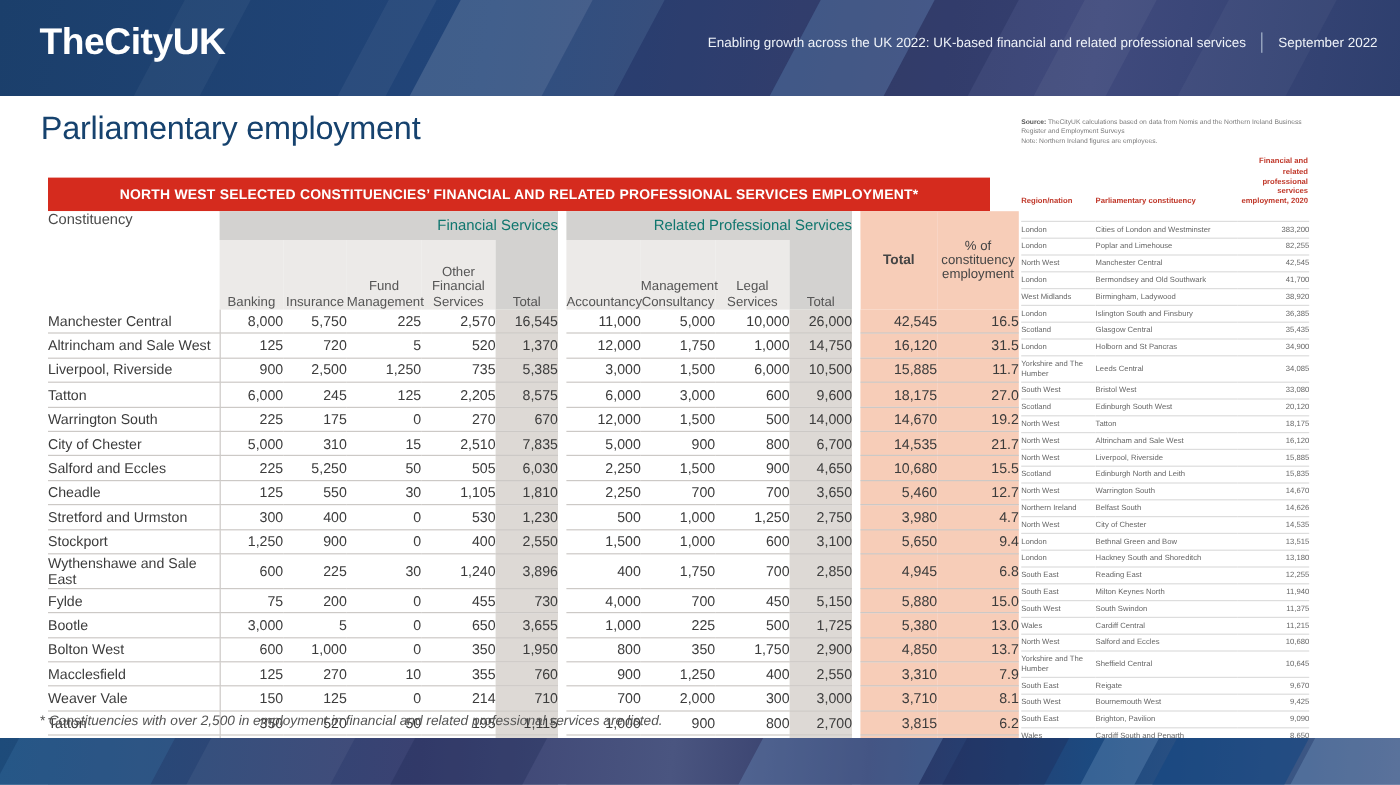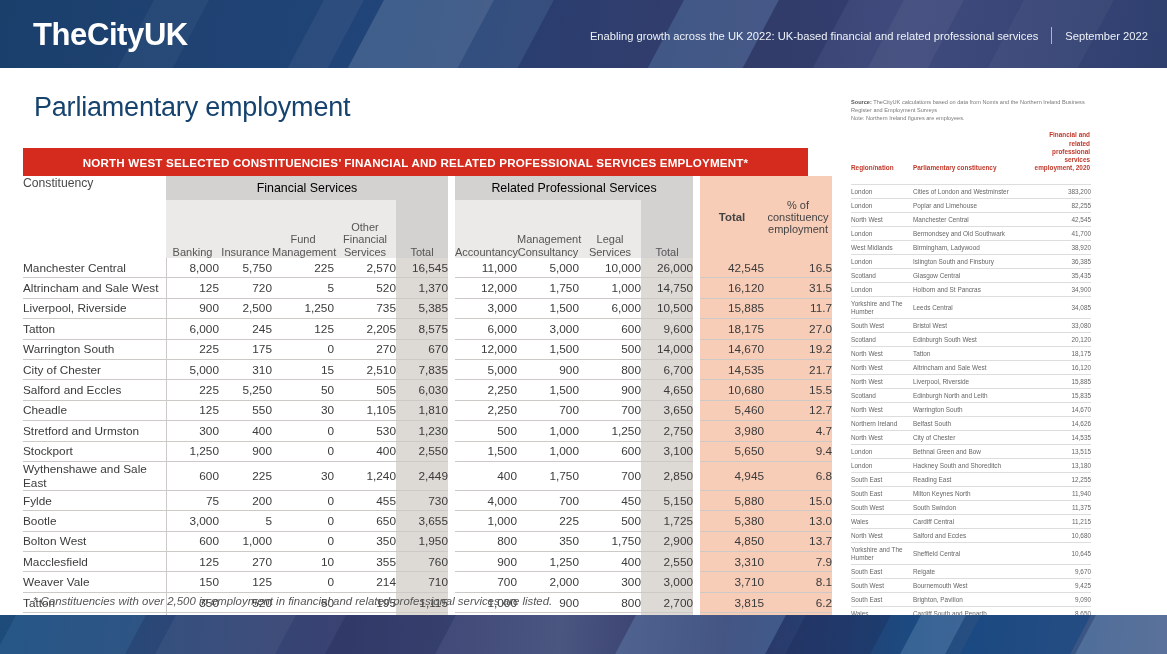--- a/index.html
+++ b/index.html
@@ -6,21 +6,21 @@
   body{
     width:1167px;height:654px;
     background:#ffffff;
     font-family:"Liberation Sans",sans-serif;
     overflow:hidden;
     position:relative;
   }
 
   
   .header{
-    position:absolute;left:0;top:0;width:1167px;height:68px;
+    position:absolute;left:0;top:0;width:1167px;height:80px;
     background:linear-gradient(100deg,#1b3f6b 0%,#22457a 35%,#3a4470 62%,#404a7d 78%,#2e3f6e 100%);
     overflow:hidden;
   }
   .header .stripes{position:absolute;inset:0;}
   .header .stripe{position:absolute;top:-40px;height:170px;transform:skewX(-28deg);}
   .hdr-logo{
     position:absolute;left:33px;top:17px;
     color:#ffffff;font-size:31px;font-weight:bold;letter-spacing:-0.4px;
     z-index:5;
   }
@@ -33,39 +33,39 @@
   .hdr-sep{width:1px;height:17px;background:#a9b7cd;}
   .hdr-date{padding-left:13px;}
 
   
   .page-title{
     position:absolute;left:34px;top:92px;
     font-size:27px;color:#16426e;letter-spacing:-0.2px;
   }
 
   
-  .ltable-wrap{position:absolute;left:23px;top:148px;width:785px;}
+  .ltable-wrap{position:absolute;left:40px;top:148px;width:785px;}
   .red-banner{
     background:#d52b1e;color:#ffffff;
     font-size:11.6px;font-weight:bold;letter-spacing:0.2px;
     text-align:center;padding:8px 0 7px 0;
   }
   table.main{border-collapse:collapse;width:785px;table-layout:fixed;font-size:11.4px;color:#333333;}
   table.main td,table.main th{padding:0;font-weight:normal;}
 
   .col-con{width:143px;}
   .col-n{width:53px;}
   .col-n2{width:62px;}
   .col-tot{width:52px;}
   .col-gtot{width:64px;}
   .col-pct{width:68px;}
   .gap{width:7px;background:#ffffff;}
 
   .grp-head{
-    background:#d3d2d0;color:#000000;text-align:center;
+    background:#d3d2d0;color:#0f766e;text-align:right;
     font-size:12.4px;height:24px;vertical-align:middle;
   }
   .sub-head{
     background:#eceae8;color:#555555;text-align:center;
     font-size:11px;vertical-align:bottom;padding:5px 5px 6px 5px;line-height:1.12;
     height:58px;
   }
   .sub-head.total{background:#d3d2d0;}
   .con-head{
     background:#ffffff;color:#4a4a4a;font-size:12.2px;
@@ -347,21 +347,21 @@
           <td class="gapcell"></td>
           <td class="num pk">5,650</td>
           <td class="num pk">9.4</td>
         </tr>
         <tr class="datarow">
           <td class="cname">Wythenshawe and Sale East</td>
           <td class="num">600</td>
           <td class="num">225</td>
           <td class="num">30</td>
           <td class="num">1,240</td>
-          <td class="num tot">2,449</td>
+          <td class="num tot">3,896</td>
           <td class="gapcell"></td>
           <td class="num">400</td>
           <td class="num">1,750</td>
           <td class="num">700</td>
           <td class="num tot">2,850</td>
           <td class="gapcell"></td>
           <td class="num pk">4,945</td>
           <td class="num pk">6.8</td>
         </tr>
         <tr class="datarow">

